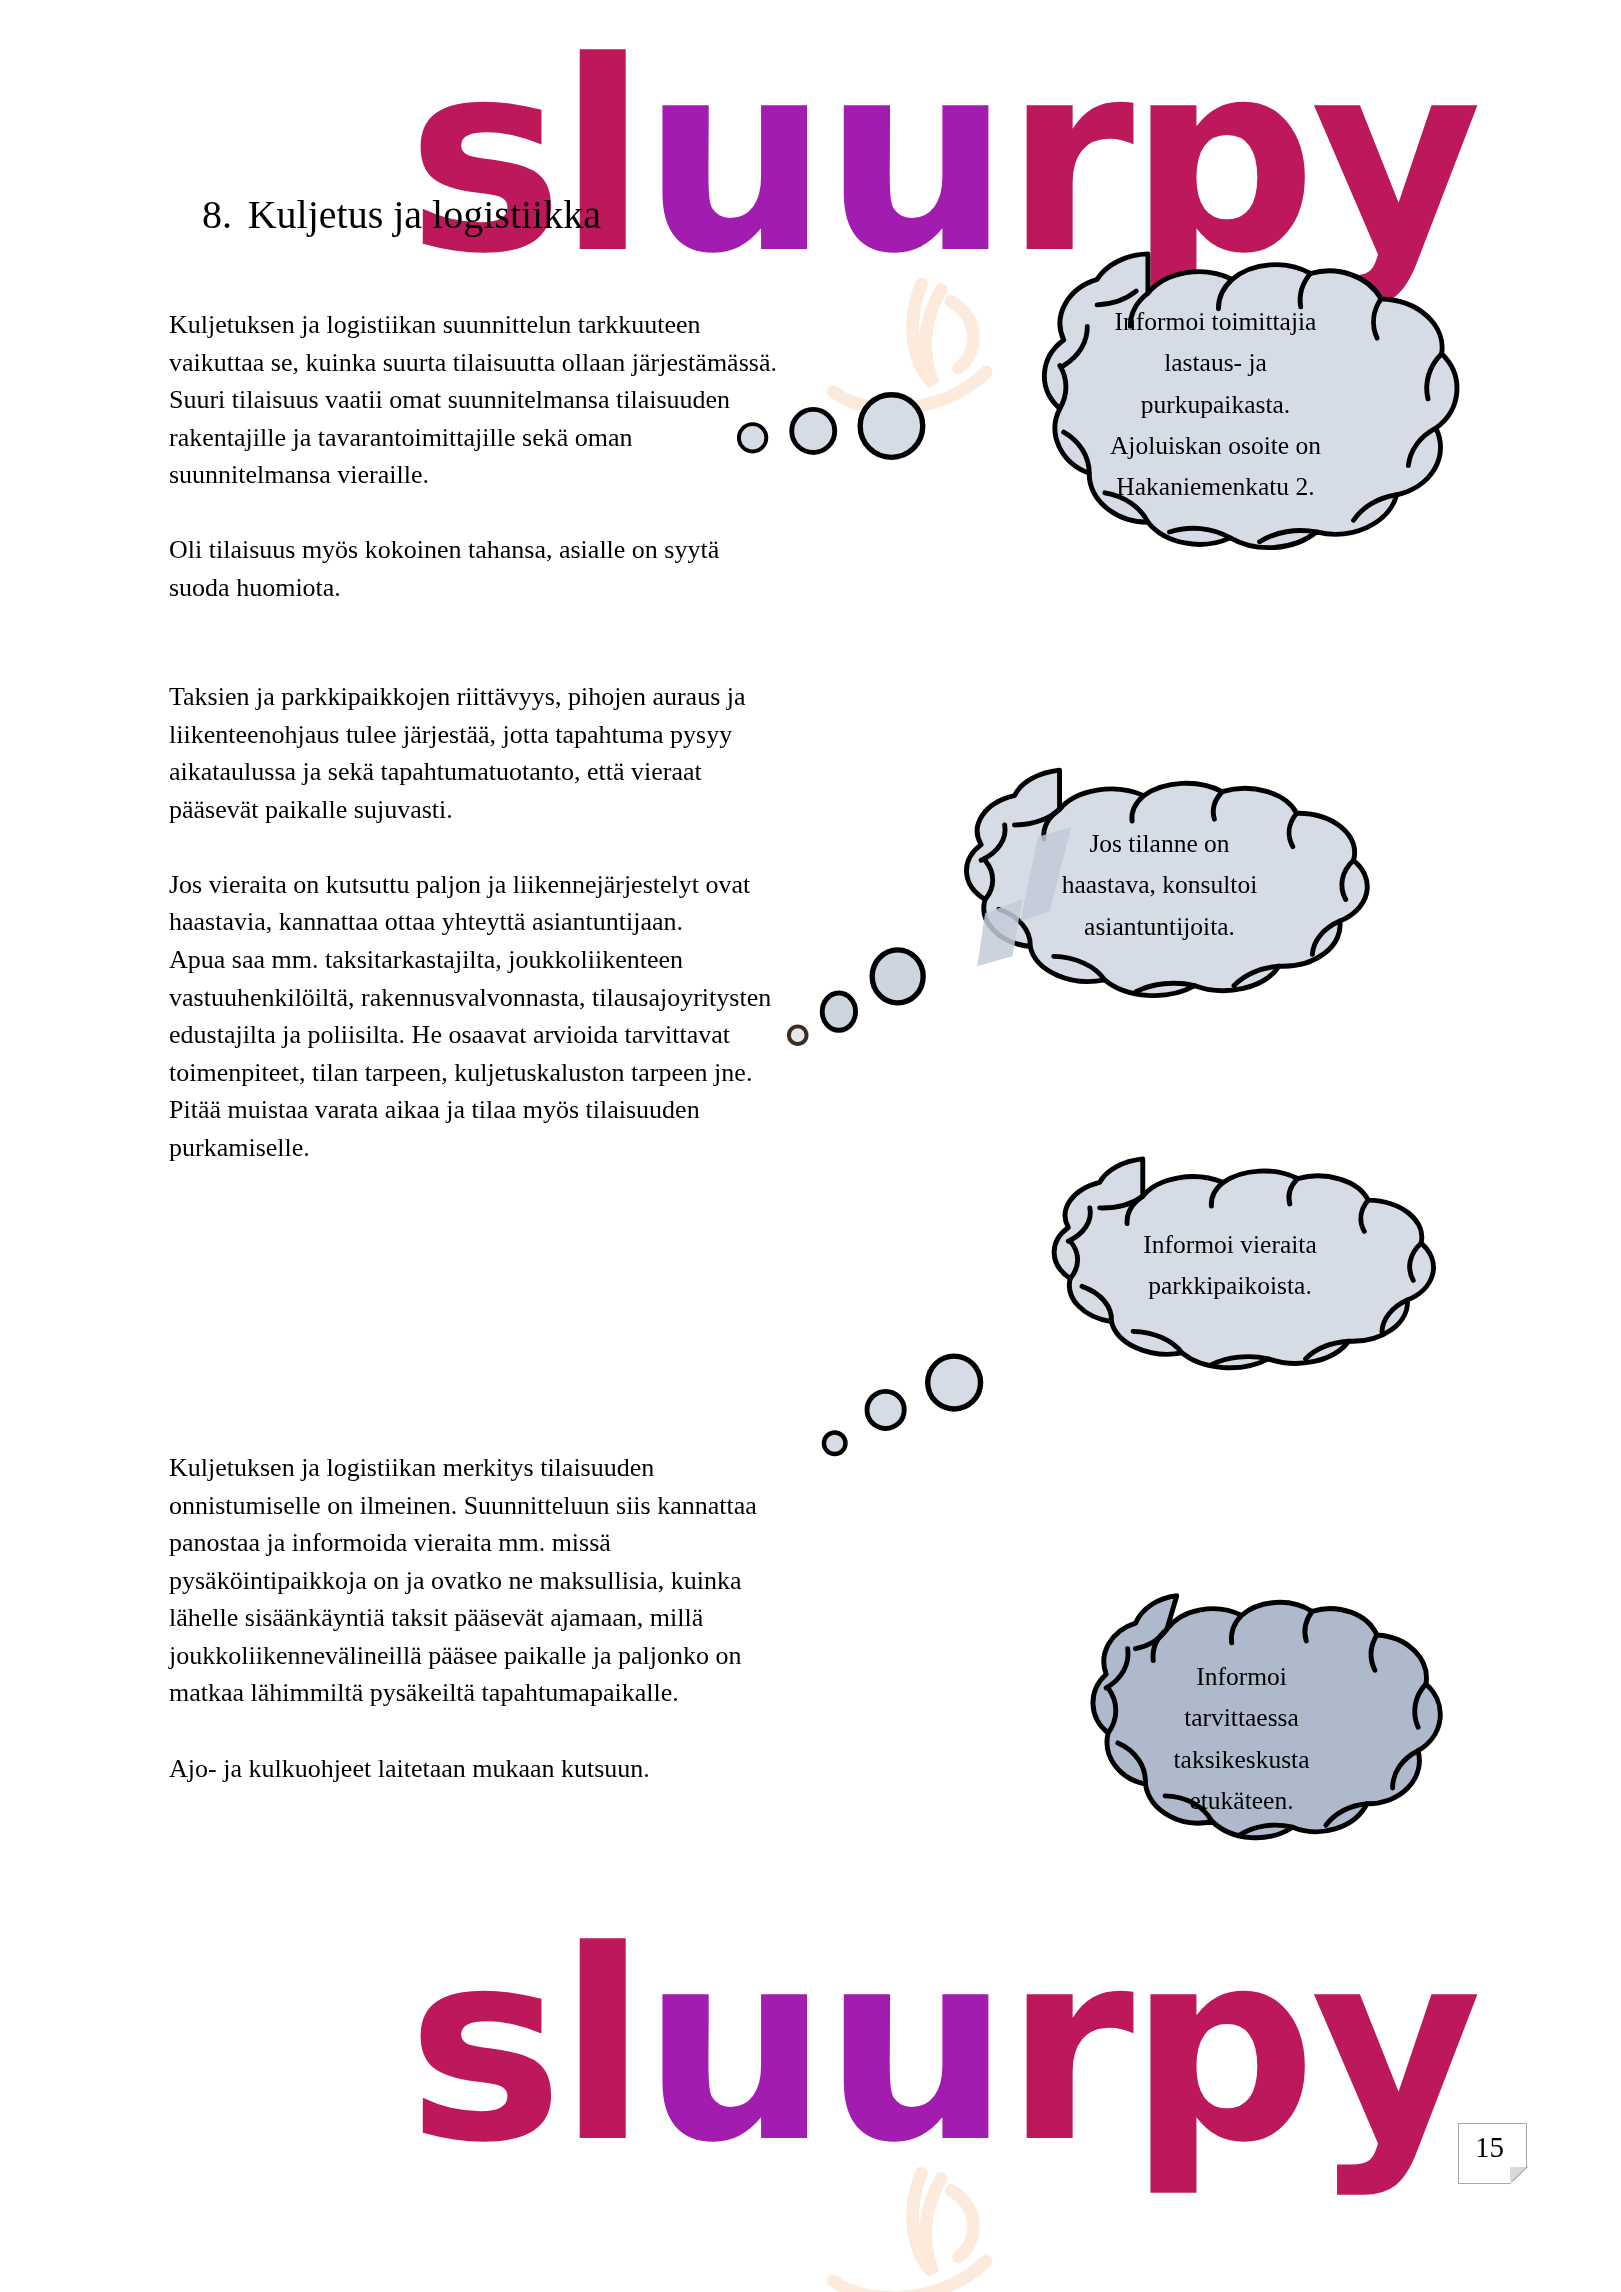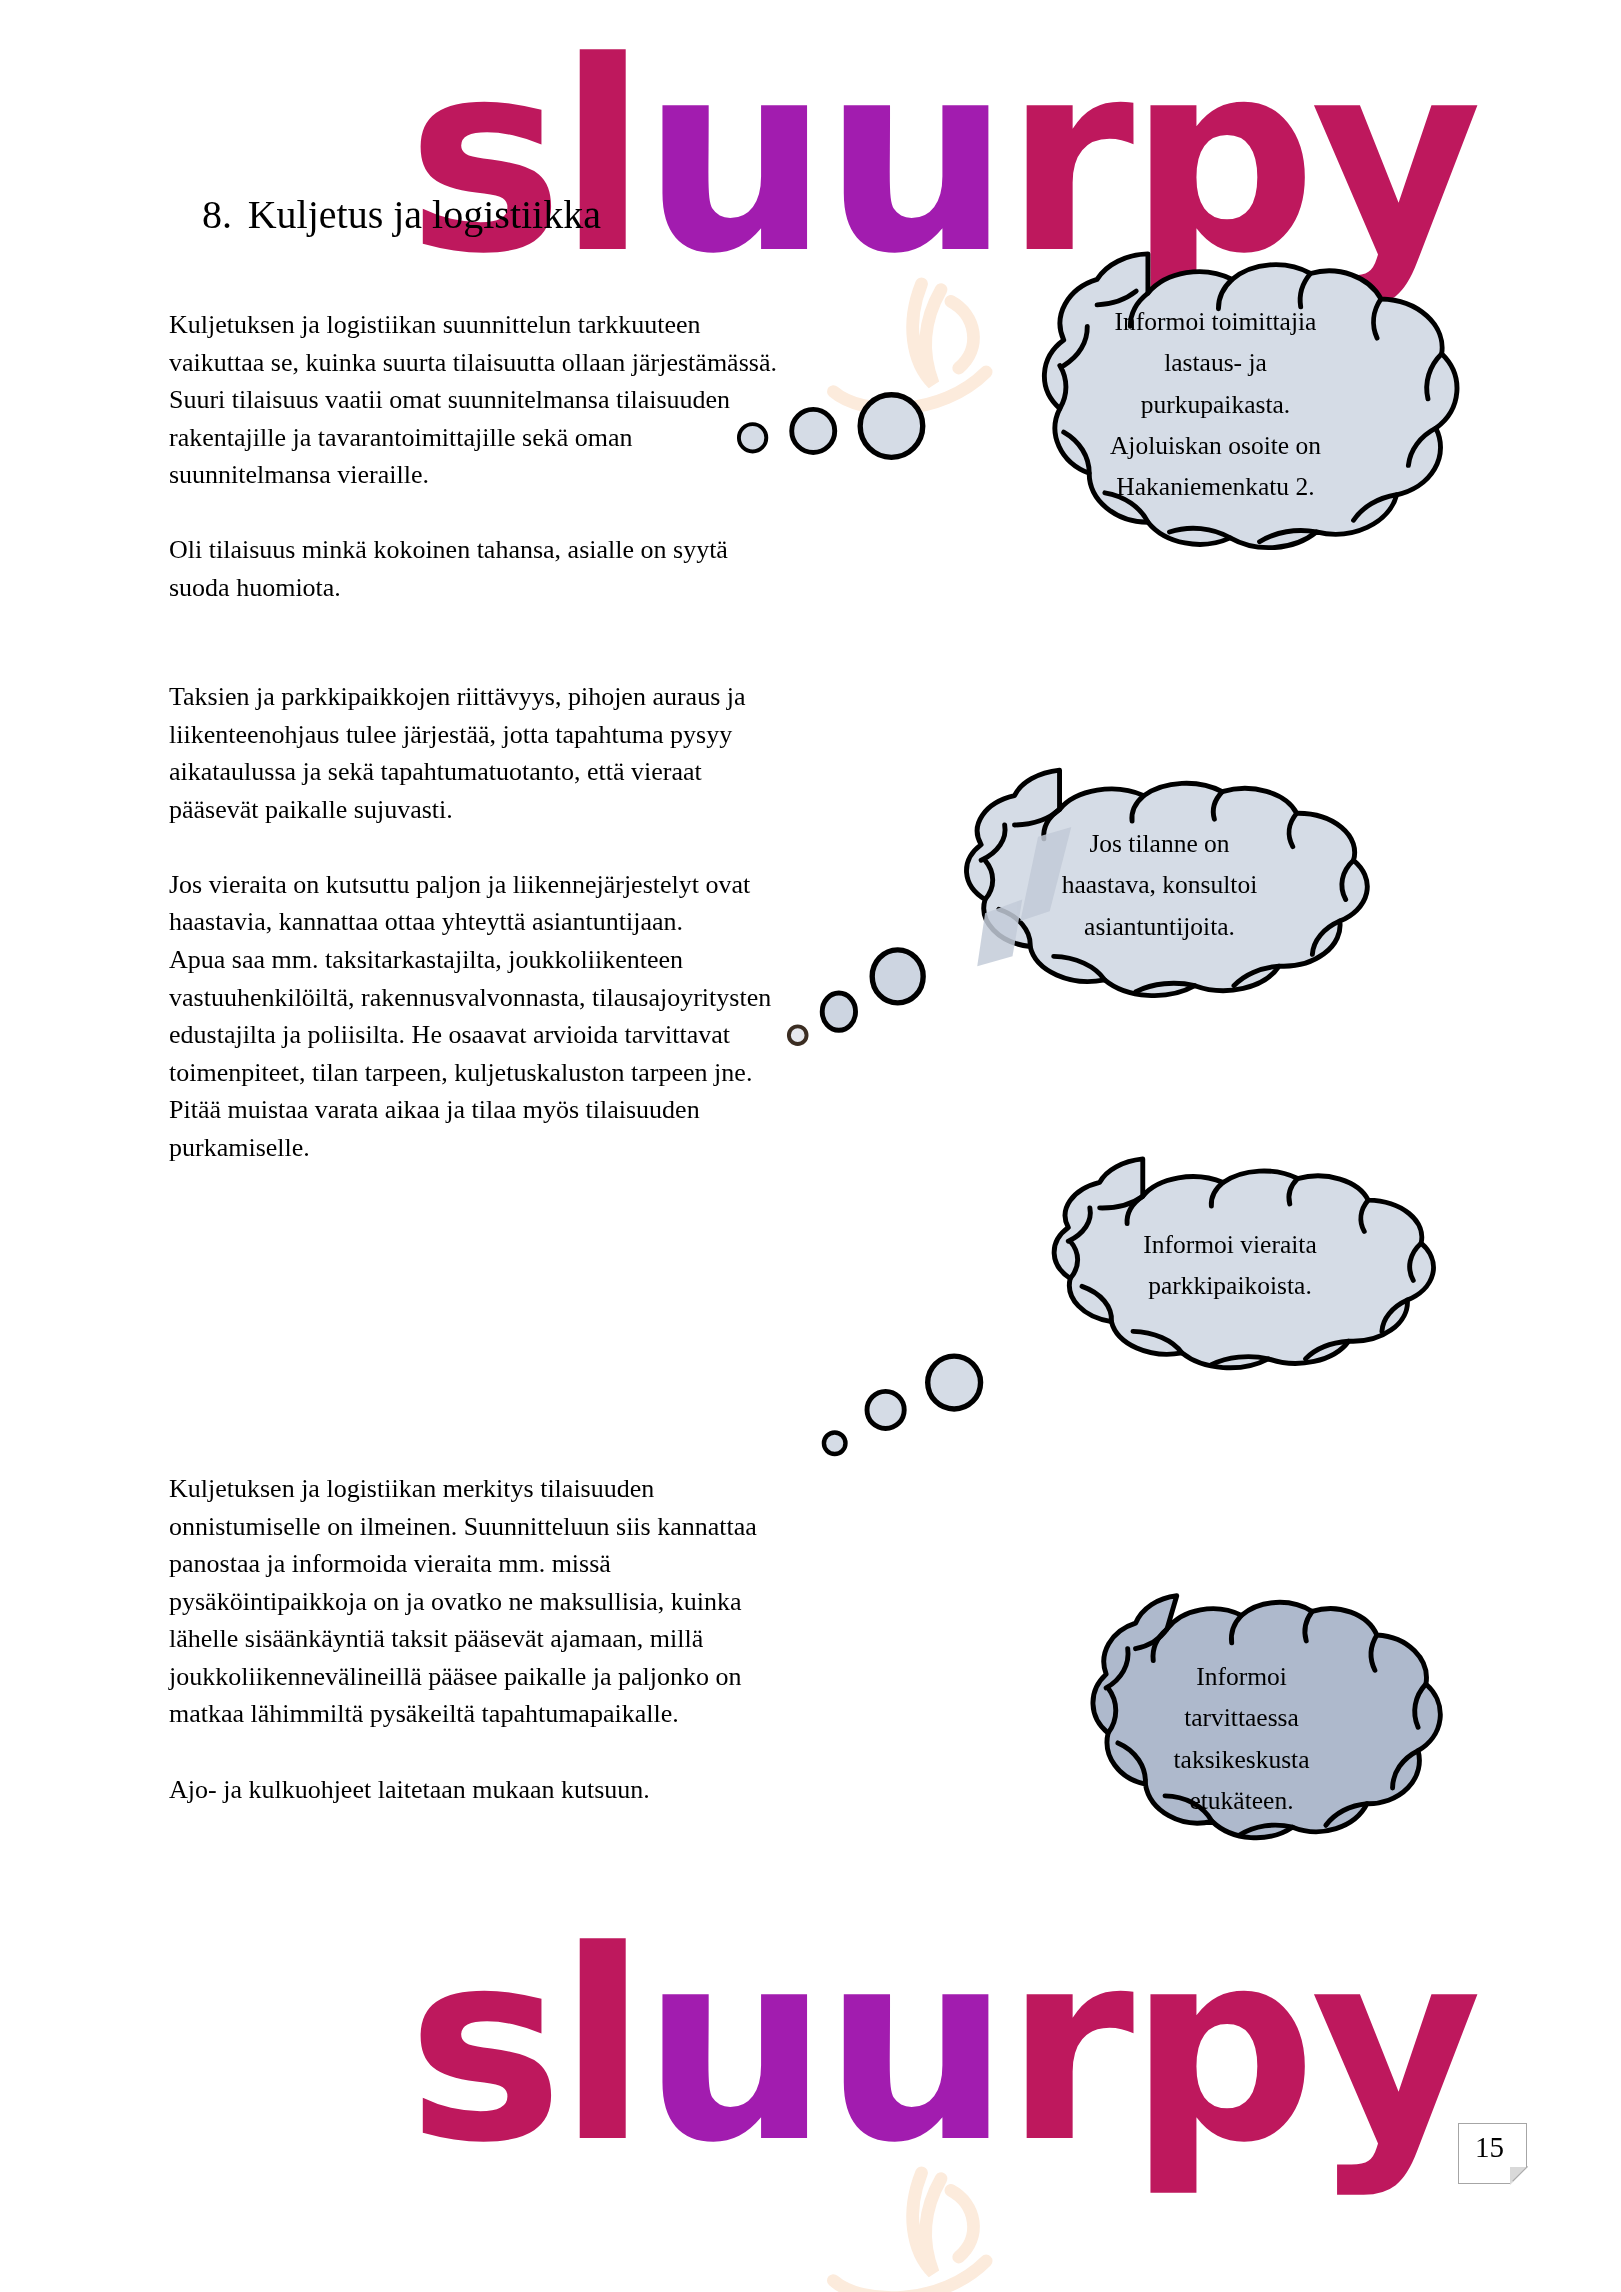--- a/index.html
+++ b/index.html
@@ -56,21 +56,21 @@
     width: 608px;
     font-size: 26px;
     line-height: 1.445;
   }
   .col p { margin: 0; }
   .col p + p { margin-top: 1.445em; }
   .para-tight { margin-top: 0 !important; }
 
   #block-a { top: 306px; }
   #block-b { top: 678px; }
-  #block-c { top: 1449px; margin-top: 21px; }
+  #block-c { top: 1449px; }
 
   
   .cloud-wrap { position: absolute; }
   .cloud-wrap svg { display: block; overflow: visible; }
   .cloud-text {
     position: absolute;
     left: 0; right: 0;
     text-align: center;
     font-size: 25.5px;
     line-height: 1.62;
@@ -139,21 +139,21 @@
     <path d="M120 60 C104 100 110 140 132 162 C118 126 124 94 140 66" fill="none" stroke="#fcebdc" stroke-width="13" stroke-linecap="round"></path>
     <path d="M150 78 C176 92 182 126 158 146" fill="none" stroke="#fcebdc" stroke-width="13" stroke-linecap="round"></path>
   </svg>
 
   <div class="heading">
     <span class="num">8.</span><span>Kuljetus ja logistiikka</span>
   </div>
 
   <div class="col" id="block-a">
     <p>Kuljetuksen ja logistiikan suunnittelun tarkkuuteen vaikuttaa se, kuinka suurta tilaisuutta ollaan järjestämässä. Suuri tilaisuus vaatii omat suunnitelmansa tilaisuuden rakentajille ja tavarantoimittajille sekä oman suunnitelmansa vieraille.</p>
-    <p>Oli tilaisuus minkä kokoinen tahansa, asialle on syytä suoda huomiota.</p>
+    <p>Oli tilaisuus myös kokoinen tahansa, asialle on syytä suoda huomiota.</p>
   </div>
 
   <div class="col" id="block-b">
     <p>Taksien ja parkkipaikkojen riittävyys, pihojen auraus ja liikenteenohjaus tulee järjestää, jotta tapahtuma pysyy aikataulussa ja sekä tapahtumatuotanto, että vieraat pääsevät paikalle sujuvasti.</p>
     <p>Jos vieraita on kutsuttu paljon ja liikennejärjestelyt ovat haastavia, kannattaa ottaa yhteyttä asiantuntijaan.</p>
     <p class="para-tight">Apua saa mm. taksitarkastajilta, joukkoliikenteen vastuuhenkilöiltä, rakennusvalvonnasta, tilausajoyritysten edustajilta ja poliisilta. He osaavat arvioida tarvittavat toimenpiteet, tilan tarpeen, kuljetuskaluston tarpeen jne. Pitää muistaa varata aikaa ja tilaa myös tilaisuuden purkamiselle.</p>
   </div>
 
   <div class="col" id="block-c">
     <p>Kuljetuksen ja logistiikan merkitys tilaisuuden onnistumiselle on ilmeinen. Suunnitteluun siis kannattaa panostaa ja informoida vieraita mm. missä pysäköintipaikkoja on ja ovatko ne maksullisia, kuinka lähelle sisäänkäyntiä taksit pääsevät ajamaan, millä joukkoliikennevälineillä pääsee paikalle ja paljonko on matkaa lähimmiltä pysäkeiltä tapahtumapaikalle.</p>

